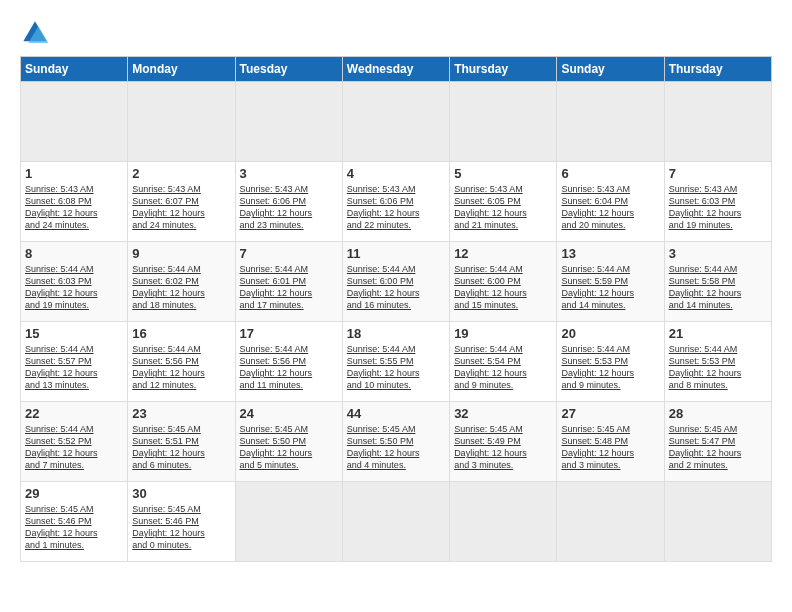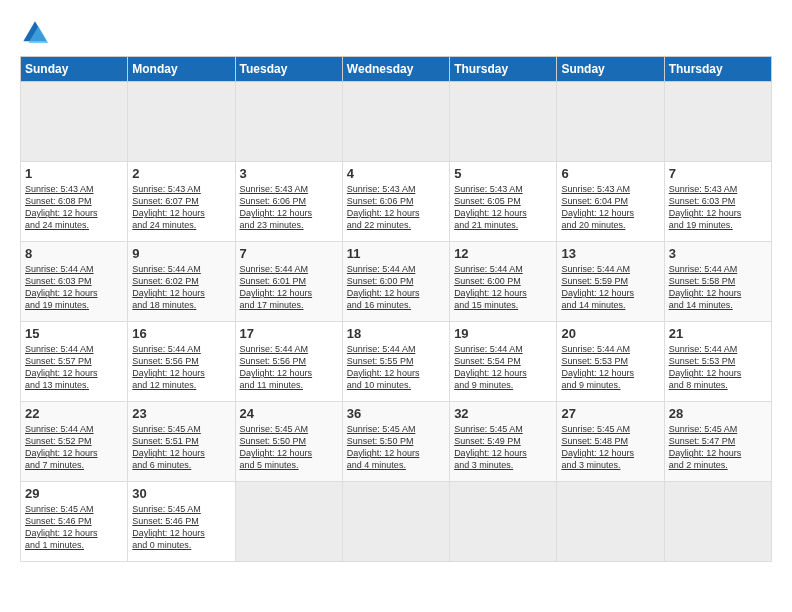--- a/index.html
+++ b/index.html
@@ -193,21 +193,21 @@
           <td><span class="day-num">21</span>
 <span class="cell-text">Sunrise: 5:44 AM<br>Sunset: 5:53 PM<br>Daylight: 12 hours<br>and 8 minutes.</span></td>
         </tr>
         <tr>
           <td><span class="day-num">22</span>
 <span class="cell-text">Sunrise: 5:44 AM<br>Sunset: 5:52 PM<br>Daylight: 12 hours<br>and 7 minutes.</span></td>
           <td><span class="day-num">23</span>
 <span class="cell-text">Sunrise: 5:45 AM<br>Sunset: 5:51 PM<br>Daylight: 12 hours<br>and 6 minutes.</span></td>
           <td><span class="day-num">24</span>
 <span class="cell-text">Sunrise: 5:45 AM<br>Sunset: 5:50 PM<br>Daylight: 12 hours<br>and 5 minutes.</span></td>
-          <td><span class="day-num">36</span>
+          <td><span class="day-num">44</span>
 <span class="cell-text">Sunrise: 5:45 AM<br>Sunset: 5:50 PM<br>Daylight: 12 hours<br>and 4 minutes.</span></td>
           <td><span class="day-num">32</span>
 <span class="cell-text">Sunrise: 5:45 AM<br>Sunset: 5:49 PM<br>Daylight: 12 hours<br>and 3 minutes.</span></td>
           <td><span class="day-num">27</span>
 <span class="cell-text">Sunrise: 5:45 AM<br>Sunset: 5:48 PM<br>Daylight: 12 hours<br>and 3 minutes.</span></td>
           <td><span class="day-num">28</span>
 <span class="cell-text">Sunrise: 5:45 AM<br>Sunset: 5:47 PM<br>Daylight: 12 hours<br>and 2 minutes.</span></td>
         </tr>
         <tr>
           <td><span class="day-num">29</span>

